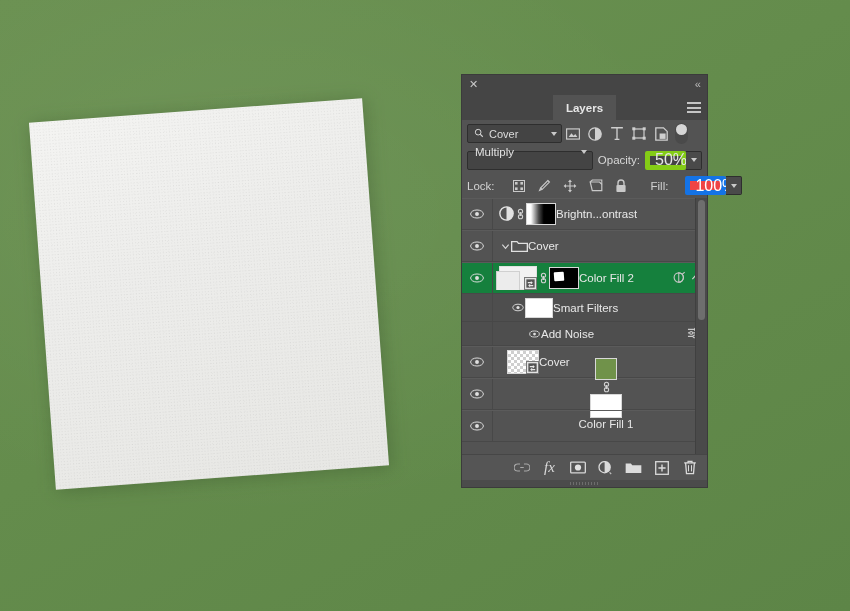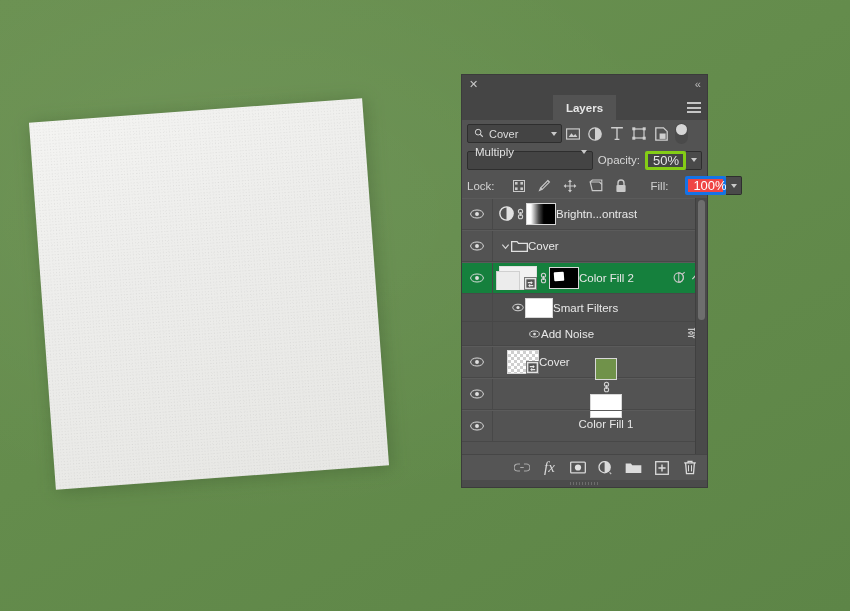--- a/index.html
+++ b/index.html
@@ -123,23 +123,23 @@
     height: 26px; display: flex; align-items: center; padding: 0 5px; gap: 5px;
   }
   .blend-select {
     flex: 1 1 auto; height: 19px; background: #444; border: 1px solid #2e2e2e;
     border-radius: 2px; display: flex; align-items: center; padding: 0 5px 17px 7px;
     cursor: pointer;
   }
   .blend-select .lbl { flex: 1; font-size: 11.5px; color: #e2e2e2; }
   .op-label { font-size: 11.5px; color: #d7d7d7; }
   .num-field {
-    width: 41px; height: 19px; background: #444; border: 3px solid #84cc16;
+    width: 41px; height: 19px; background: #444; border: 5px solid #84cc16;
     border-radius: 2px; display: flex; align-items: center; justify-content: flex-start;
-    padding-left: 5px; font-size: 13px; color: #e6e6e6; cursor: text;
+    padding-left: 5px; font-size: 16px; color: #e6e6e6; cursor: text;
   }
   .num-caret {
     width: 16px; height: 19px; background: #4a4a4a; border: 1px solid #2e2e2e;
     border-left: none; border-radius: 0 2px 2px 0;
     display: flex; align-items: center; justify-content: center; cursor: pointer;
   }
   .num-group { display: flex; }
   .num-field.sel { background: #ef4444; border-color: #1473e6; color: #fff; }
 
   

